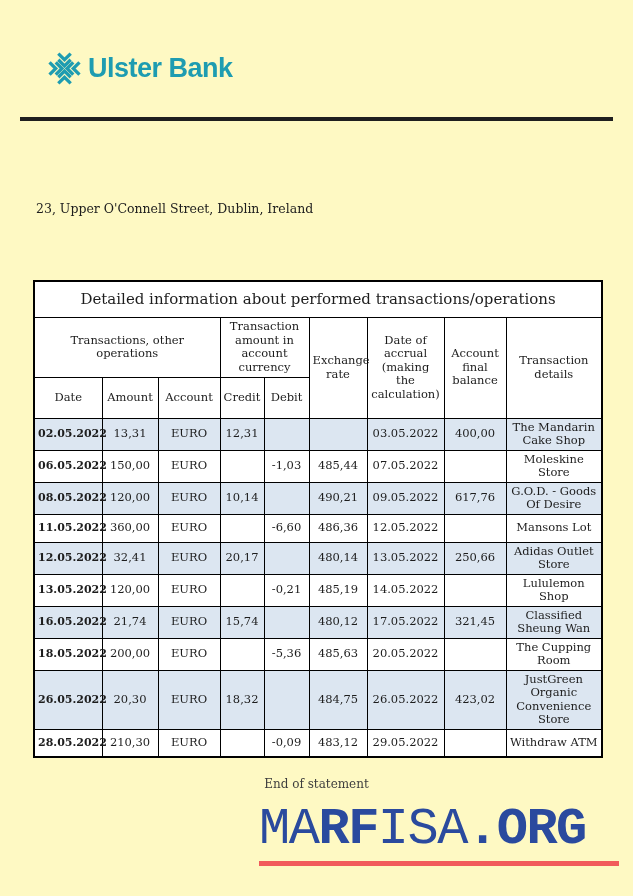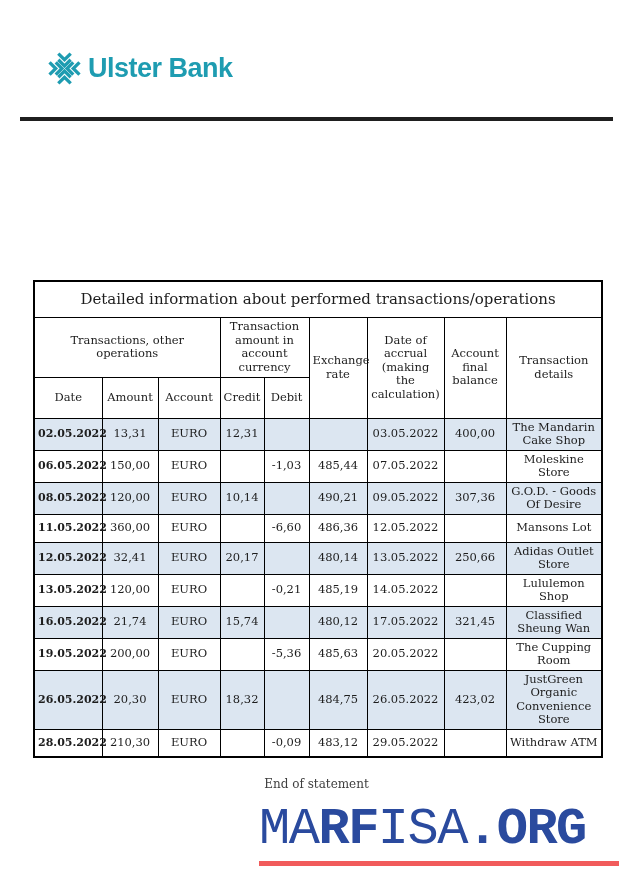--- a/index.html
+++ b/index.html
@@ -1,20 +1,20 @@
 <!DOCTYPE html>
 <html><head>
 <meta charset="utf-8">
 <style>
   * { margin:0; padding:0; box-sizing:border-box; }
   html,body { background:#e8e8e8; }
   .page {
     position:relative;
     width:633px; height:896px;
-    background:#ffffff;
+    background:#fef9c3;
     margin:0 auto;
     font-family:"DejaVu Serif", serif;
     color:#1d1d1d;
     overflow:hidden;
   }
 
   
   .logo { position:absolute; left:48px; top:52px; display:flex; align-items:center; gap:7px; }
   .logo-icon { width:33px; height:33px; }
   .bank-name {
@@ -86,20 +86,21 @@
       <path d="M30.5,10 L24.5,16 L30.5,22"></path>
       <path d="M24.5,10 L18.5,16 L24.5,22"></path>
     </svg>
     <span class="bank-name">Ulster Bank</span>
   </div>
 
   <div class="rule"></div>
 
 
   <div class="customer">
+    <div>23, Upper O'Connell Street, Dublin, Ireland</div>
   </div>
 
   <table class="stmt">
     <colgroup>
       <col style="width:68px">
         <col style="width:56px">
         <col style="width:62px">
       <col style="width:44px">
         <col style="width:45px">
         <col style="width:58px">
@@ -151,21 +152,21 @@
           <td>Moleskine Store</td>
         </tr>
         <tr>
           <td class="date-cell">08.05.2022</td>
           <td>120,00</td>
           <td>EURO</td>
           <td>10,14</td>
           <td></td>
           <td>490,21</td>
           <td>09.05.2022</td>
-          <td>307,36</td>
+          <td>617,76</td>
           <td>G.O.D. - Goods Of Desire</td>
         </tr>
         <tr>
           <td class="date-cell">11.05.2022</td>
           <td>360,00</td>
           <td>EURO</td>
           <td></td>
           <td>-6,60</td>
           <td>486,36</td>
           <td>12.05.2022</td>
@@ -199,21 +200,21 @@
           <td>21,74</td>
           <td>EURO</td>
           <td>15,74</td>
           <td></td>
           <td>480,12</td>
           <td>17.05.2022</td>
           <td>321,45</td>
           <td>Classified Sheung Wan</td>
         </tr>
         <tr>
-          <td class="date-cell">19.05.2022</td>
+          <td class="date-cell">18.05.2022</td>
           <td>200,00</td>
           <td>EURO</td>
           <td></td>
           <td>-5,36</td>
           <td>485,63</td>
           <td>20.05.2022</td>
           <td></td>
           <td>The Cupping Room</td>
         </tr>
         <tr>

